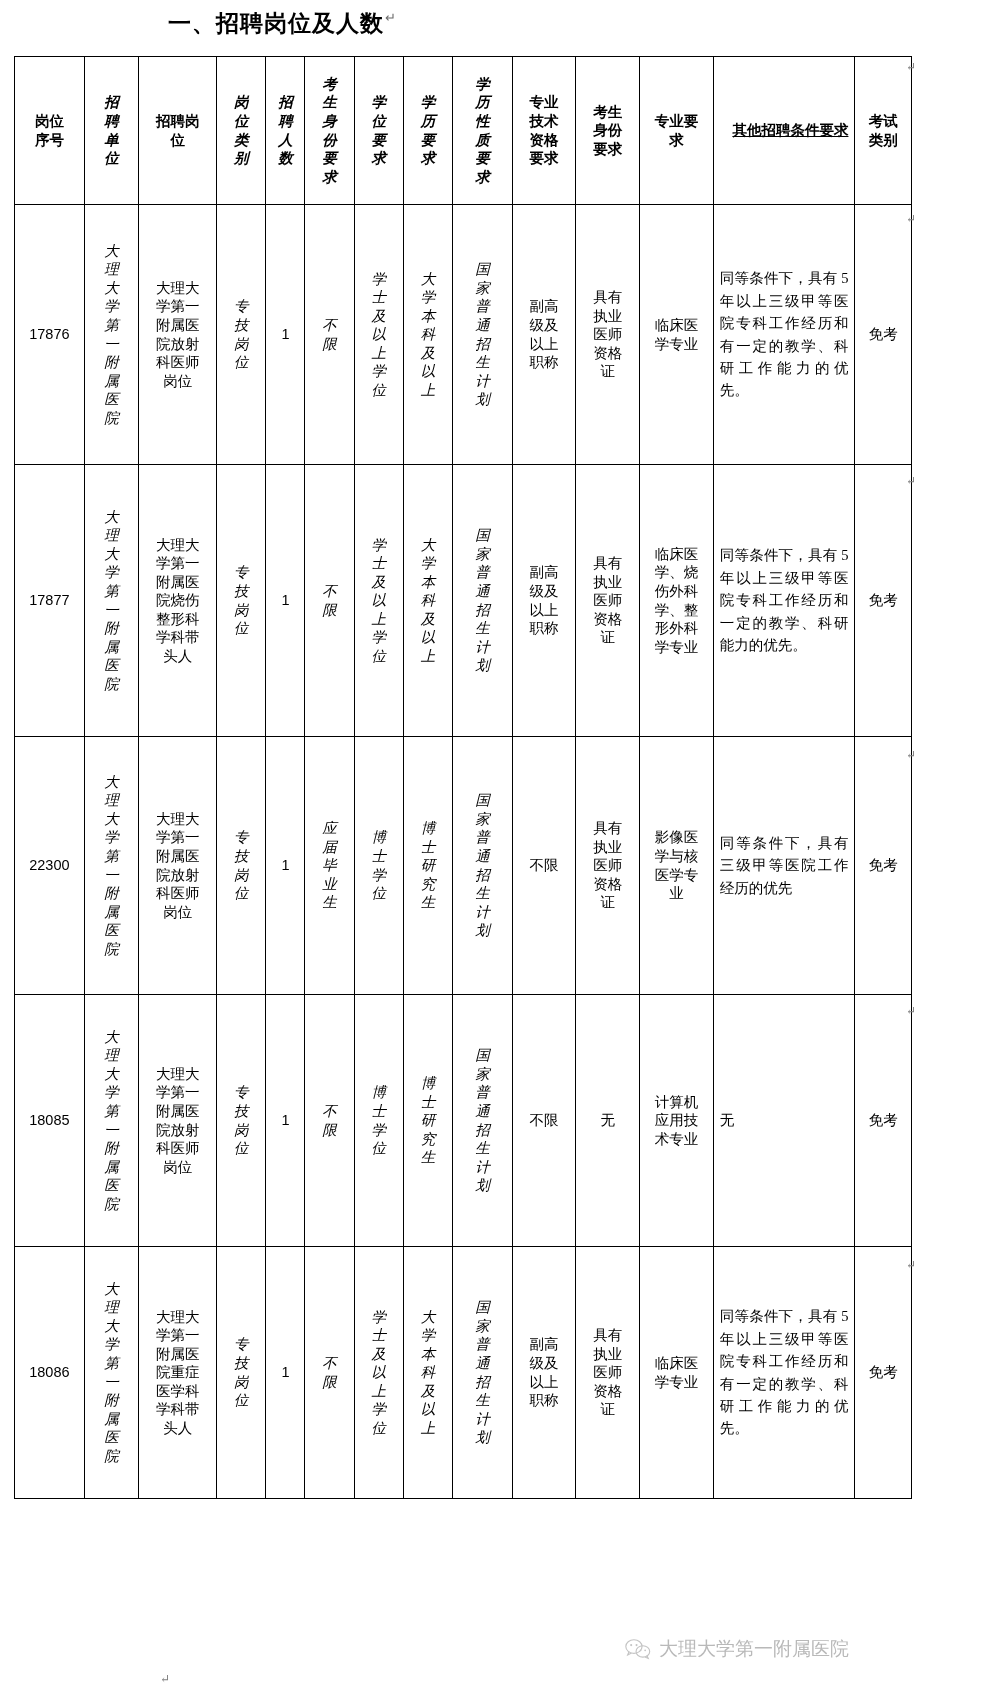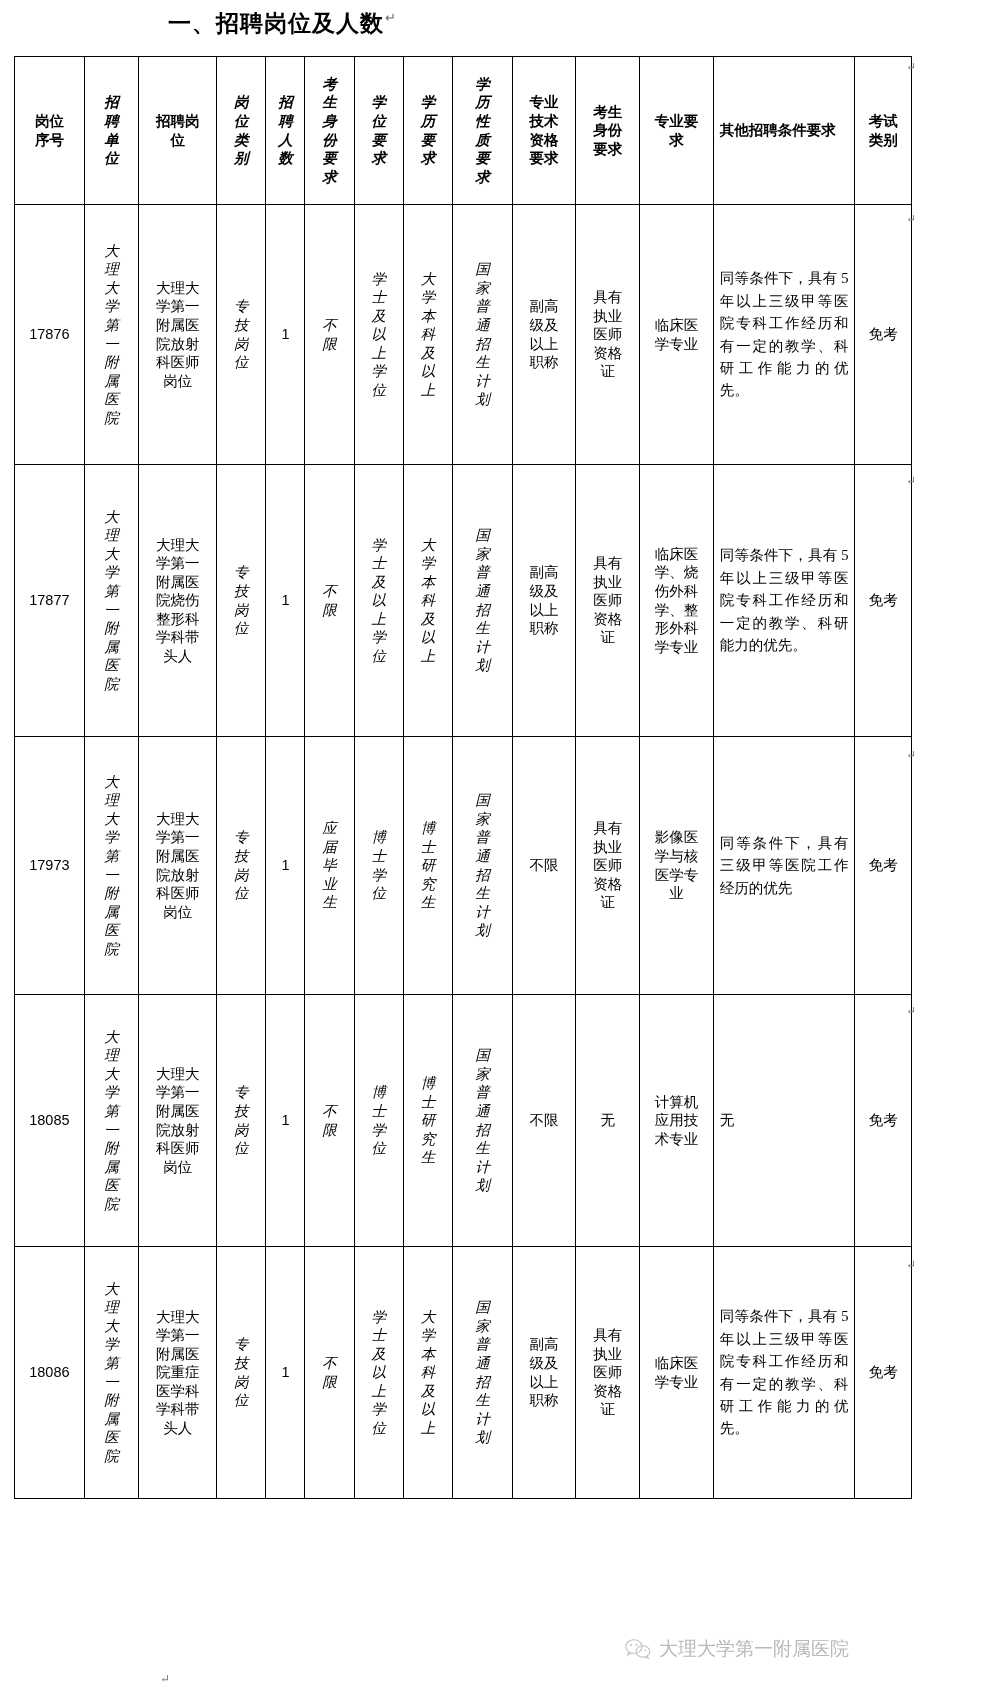--- a/index.html
+++ b/index.html
@@ -71,21 +71,21 @@
   .v2 { max-width: 2.6em; margin: 0 auto; }
   .v3 { max-width: 3.9em; margin: 12px auto; }
 
   .htext {
     display: block;
     padding: 4px 6px;
     text-align: justify;
     text-justify: inter-ideograph;
     line-height: 1.55;
   }
-  .htext.center { text-align: left; }
+  .htext.center { text-align: right; text-decoration: underline; }
 
   td.num { font-family: Liberation Sans, sans-serif; font-size: 15px; }
 
   
   col.c0 { width: 68px; }
   col.c1 { width: 53px; }
   col.c2 { width: 76px; }
   col.c3 { width: 48px; }
   col.c4 { width: 38px; }
   col.c5 { width: 48px; }
@@ -274,21 +274,21 @@
             </td>
           <td>
               <span class="htext">同等条件下，具有 5 年以上三级甲等医院专科工作经历和一定的教学、科研能力的优先。</span>
             </td>
           <td>
               <span class="vtext v2">免考</span>
             </td>
         </tr>
 
         <tr class="r3">
-          <td class="num">17973</td>
+          <td class="num">22300</td>
           <td>
               <span class="vtext v1">大理大学第一附属医院</span>
             </td>
           <td>
               <span class="vtext v3">大理大学第一附属医院放射科医师岗位</span>
             </td>
           <td>
               <span class="vtext v1">专技岗位</span>
             </td>
           <td class="num">1</td>

